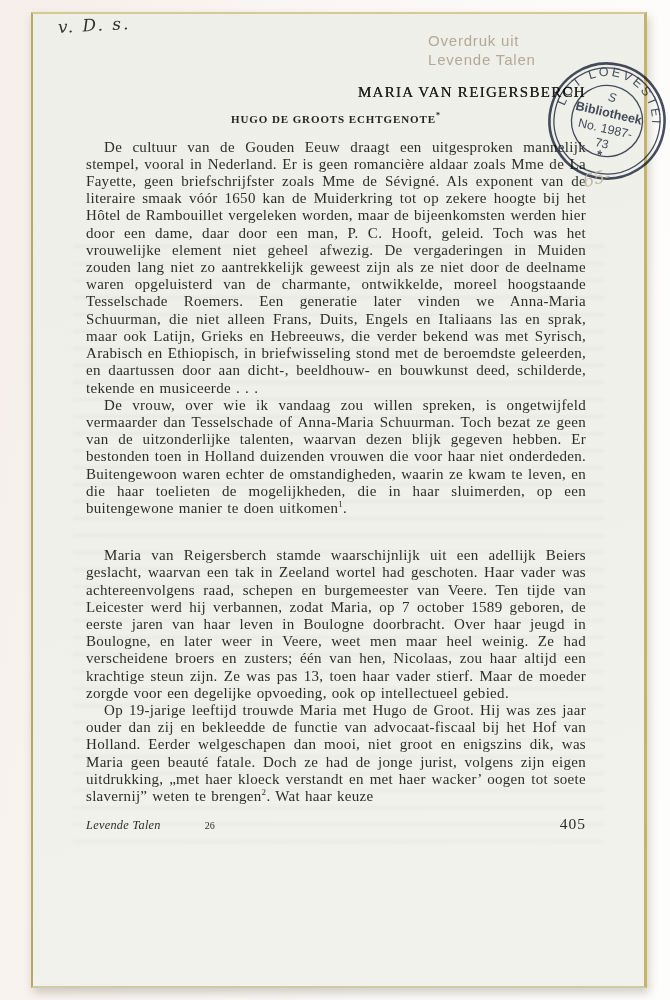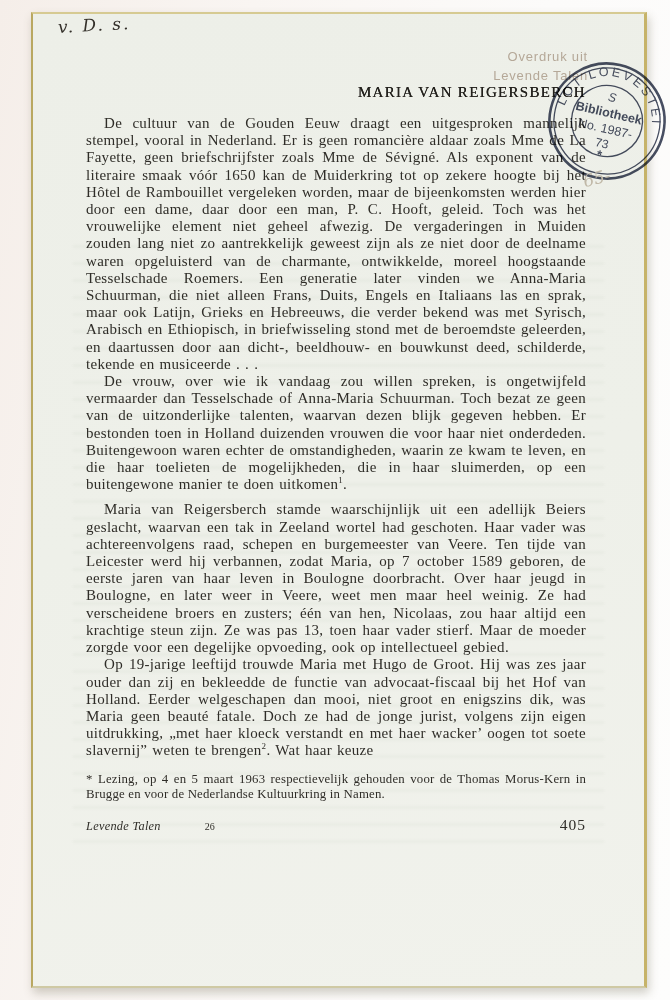--- a/index.html
+++ b/index.html
@@ -31,41 +31,41 @@
     text-align:center; font-size:11px; font-weight:bold; letter-spacing:0.9px;
     line-height:14px; margin:7px 0 0 0; color:#26241f;
   }
   .subtitle sup { font-size:8px; }
   .body-block { margin-top:13px; }
   .body-block p {
     margin:0; text-indent:18px; text-align:justify;
     font-size:15px; line-height:17.2px; letter-spacing:0.3px; word-spacing:1px;
     color:#2f2d28;
   }
-  .body-block p.gap { margin-top:8px; }
+  .body-block p.gap { margin-top:30px; }
   .body-block sup, .footnote sup { font-size:9px; vertical-align:super; line-height:0; }
   .footnote {
     margin-top:12px; font-size:12.8px; line-height:15.6px; text-align:justify;
     letter-spacing:0.2px; color:#2f2d28;
   }
   .page-footer { display:flex; align-items:baseline; margin-top:10px; }
   .journal-name { font-style:italic; font-size:12.3px; letter-spacing:0.3px; }
   .issue-number { font-size:10px; margin-left:44px; }
   .footer-spacer { flex:1; }
   .page-number { font-size:15.5px; letter-spacing:1px;text-align:center; }
 
   .handwriting {
     position:absolute; left:58px; top:15px; font-family:"DejaVu Serif", serif;
     font-style:italic; font-size:17px; letter-spacing:2px; color:#34302a;
     transform:rotate(-3deg);
   }
   .overdruk {
-    position:absolute; left:428px; top:31px; width:160px; text-align:right;
-    font-family:"Liberation Sans", sans-serif; font-size:13px; line-height:19px;
-    letter-spacing:0.8px; color:#b5a898; filter:blur(0.4px);margin-top:16px;
+    position:absolute; left:428px; top:31px; width:160px; text-align:left;
+    font-family:"Liberation Sans", sans-serif; font-size:15px; line-height:19px;
+    letter-spacing:0.8px; color:#b5a898; filter:blur(0.4px);
   }
   .pencil-note {
     position:absolute; left:583px; top:168px; font-style:italic; font-size:17px;
     color:#c0b8a7; transform:rotate(-14deg); font-family:"DejaVu Serif", serif;
   }
   .stamp {
     position:absolute; left:545px; top:59px; width:124px; height:124px;
     transform:rotate(13deg); mix-blend-mode:multiply; opacity:0.93;
   }
   .stamp text { fill:#3a4157; }
@@ -73,29 +73,29 @@
 </head>
 <body>
 
 <div class="scene">
 
   <div class="paper">
     <div class="ghost-overlay"></div>
 
     <div class="content">
       <h1 class="title">MARIA VAN REIGERSBERCH</h1>
+      <h2 class="subtitle"><span>HUGO DE GROOTS ECHTGENOTE</span><sup>*</sup></h2>
 
       <div class="body-block">
           <p>De cultuur van de Gouden Eeuw draagt een uitgesproken mannelijk stempel, vooral in Nederland. Er is geen romancière aldaar zoals Mme de La Fayette, geen briefschrijfster zoals Mme de Sévigné. Als exponent van de literaire smaak vóór 1650 kan de Muiderkring tot op zekere hoogte bij het Hôtel de Rambouillet vergeleken worden, maar de bijeenkomsten werden hier door een dame, daar door een man, P. C. Hooft, geleid. Toch was het vrouwelijke element niet geheel afwezig. De vergaderingen in Muiden zouden lang niet zo aantrekkelijk geweest zijn als ze niet door de deelname waren opgeluisterd van de charmante, ontwikkelde, moreel hoogstaande Tesselschade Roemers. Een generatie later vinden we Anna-Maria Schuurman, die niet alleen Frans, Duits, Engels en Italiaans las en sprak, maar ook Latijn, Grieks en Hebreeuws, die verder bekend was met Syrisch, Arabisch en Ethiopisch, in briefwisseling stond met de beroemdste geleerden, en daartussen door aan dicht-, beeldhouw- en bouwkunst deed, schilderde, tekende en musiceerde . . .</p>
           <p>De vrouw, over wie ik vandaag zou willen spreken, is ongetwijfeld vermaarder dan Tesselschade of Anna-Maria Schuurman. Toch bezat ze geen van de uitzonderlijke talenten, waarvan dezen blijk gegeven hebben. Er bestonden toen in Holland duizenden vrouwen die voor haar niet onderdeden. Buitengewoon waren echter de omstandigheden, waarin ze kwam te leven, en die haar toelieten de mogelijkheden, die in haar sluimerden, op een buitengewone manier te doen uitkomen<sup>1</sup>.</p>
           <p class="gap">Maria van Reigersberch stamde waarschijnlijk uit een adellijk Beiers geslacht, waarvan een tak in Zeeland wortel had geschoten. Haar vader was achtereenvolgens raad, schepen en burgemeester van Veere. Ten tijde van Leicester werd hij verbannen, zodat Maria, op 7 october 1589 geboren, de eerste jaren van haar leven in Boulogne doorbracht. Over haar jeugd in Boulogne, en later weer in Veere, weet men maar heel weinig. Ze had verscheidene broers en zusters; één van hen, Nicolaas, zou haar altijd een krachtige steun zijn. Ze was pas 13, toen haar vader stierf. Maar de moeder zorgde voor een degelijke opvoeding, ook op intellectueel gebied.</p>
           <p>Op 19-jarige leeftijd trouwde Maria met Hugo de Groot. Hij was zes jaar ouder dan zij en bekleedde de functie van advocaat-fiscaal bij het Hof van Holland. Eerder welgeschapen dan mooi, niet groot en enigszins dik, was Maria geen beauté fatale. Doch ze had de jonge jurist, volgens zijn eigen uitdrukking, „met haer kloeck verstandt en met haer wacker’ oogen tot soete slavernij” weten te brengen<sup>2</sup>. Wat haar keuze</p>
         </div>
 
-      <p class="footnote"><span>*</span> <span>Lezing, op 4 en 5 maart 1963 respectievelijk gehouden voor de Thomas Morus-Kern in Brugge en voor de Nederlandse Kultuurkring in Namen.</span></p>
 
       <div class="page-footer">
         <span class="journal-name">Levende Talen</span>
         <span class="issue-number">26</span>
         <span class="footer-spacer"></span>
         <span class="page-number">405</span>
       </div>
     </div>
   </div>
 

